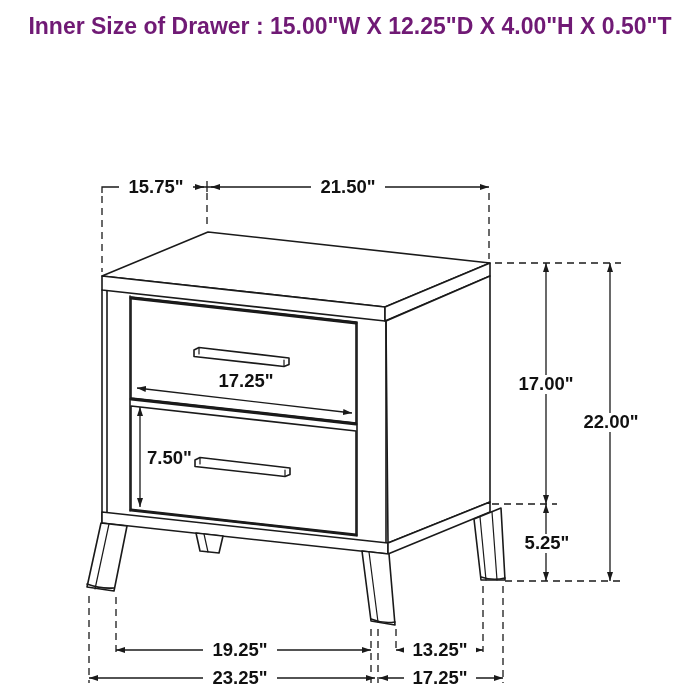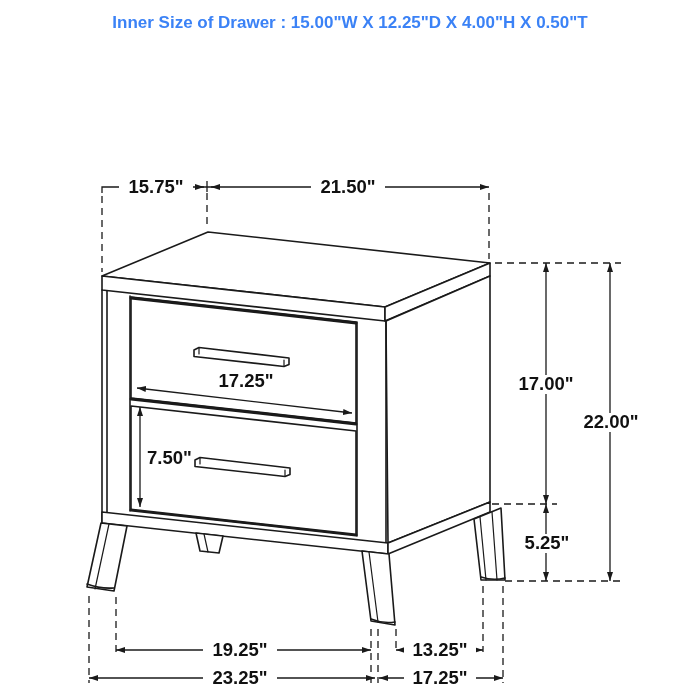--- a/index.html
+++ b/index.html
@@ -1,19 +1,19 @@
 <!DOCTYPE html>
 <html><head>
 <meta charset="utf-8">
 <style>
   html,body{margin:0;padding:0;background:#fff;}
   .stage{position:relative;width:700px;height:700px;background:#ffffff;overflow:hidden;
          font-family:"Liberation Sans",sans-serif;}
   .title{position:absolute;top:13px;left:0;width:700px;text-align:center;
-         font-size:17px;font-weight:bold;color:#3b82f6;white-space:nowrap;}
+         font-size:23px;font-weight:bold;color:#701a75;white-space:nowrap;}
   svg{position:absolute;left:0;top:0;}
   svg text{font-family:"Liberation Sans",sans-serif;font-weight:bold;font-size:18.5px;fill:#111;}
   .fl{fill:#ffffff;stroke:#1a1a1a;stroke-width:1.6;stroke-linejoin:round;}
   .ln{fill:none;stroke:#1a1a1a;stroke-width:1.6;stroke-linecap:round;stroke-linejoin:round;}
   .thick{stroke-width:2.8;}
   .dim{fill:none;stroke:#1a1a1a;stroke-width:1.3;}
   .dash{fill:none;stroke:#1a1a1a;stroke-width:1.3;stroke-dasharray:7 5;}
   .box{fill:#ffffff;stroke:none;}
 </style>
 </head>

